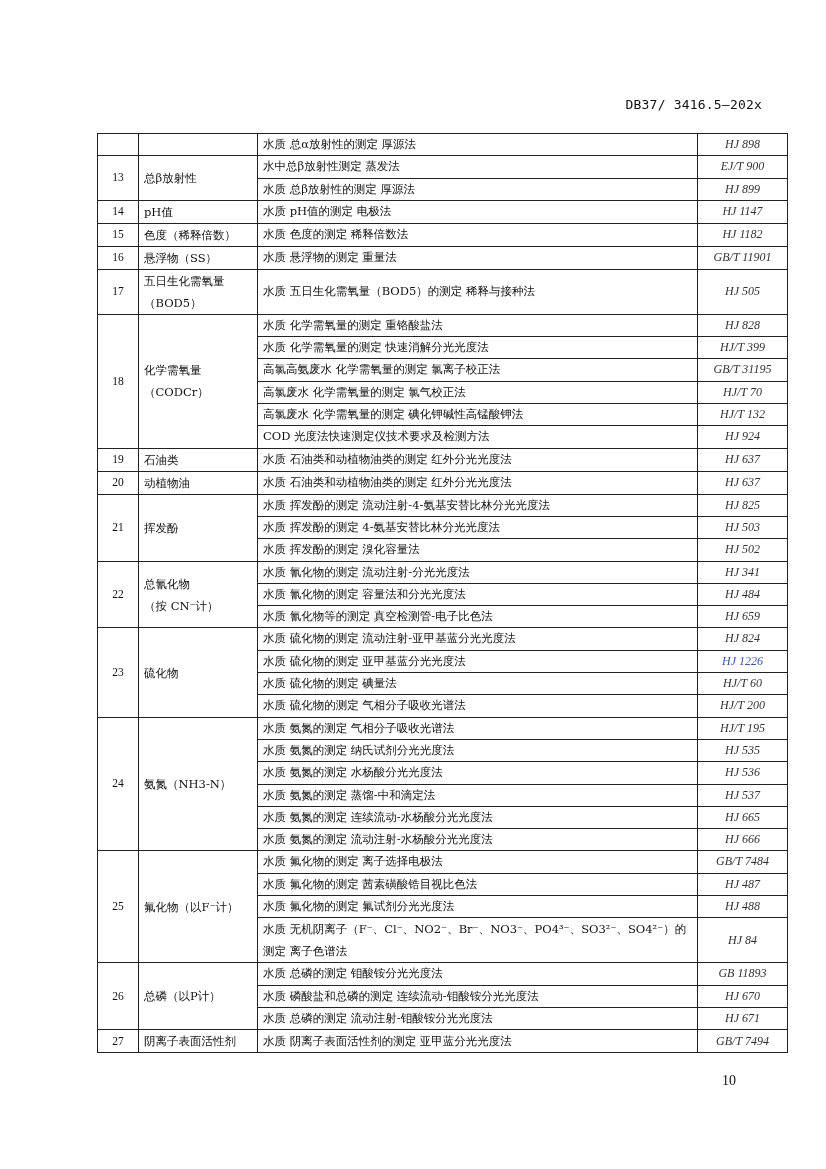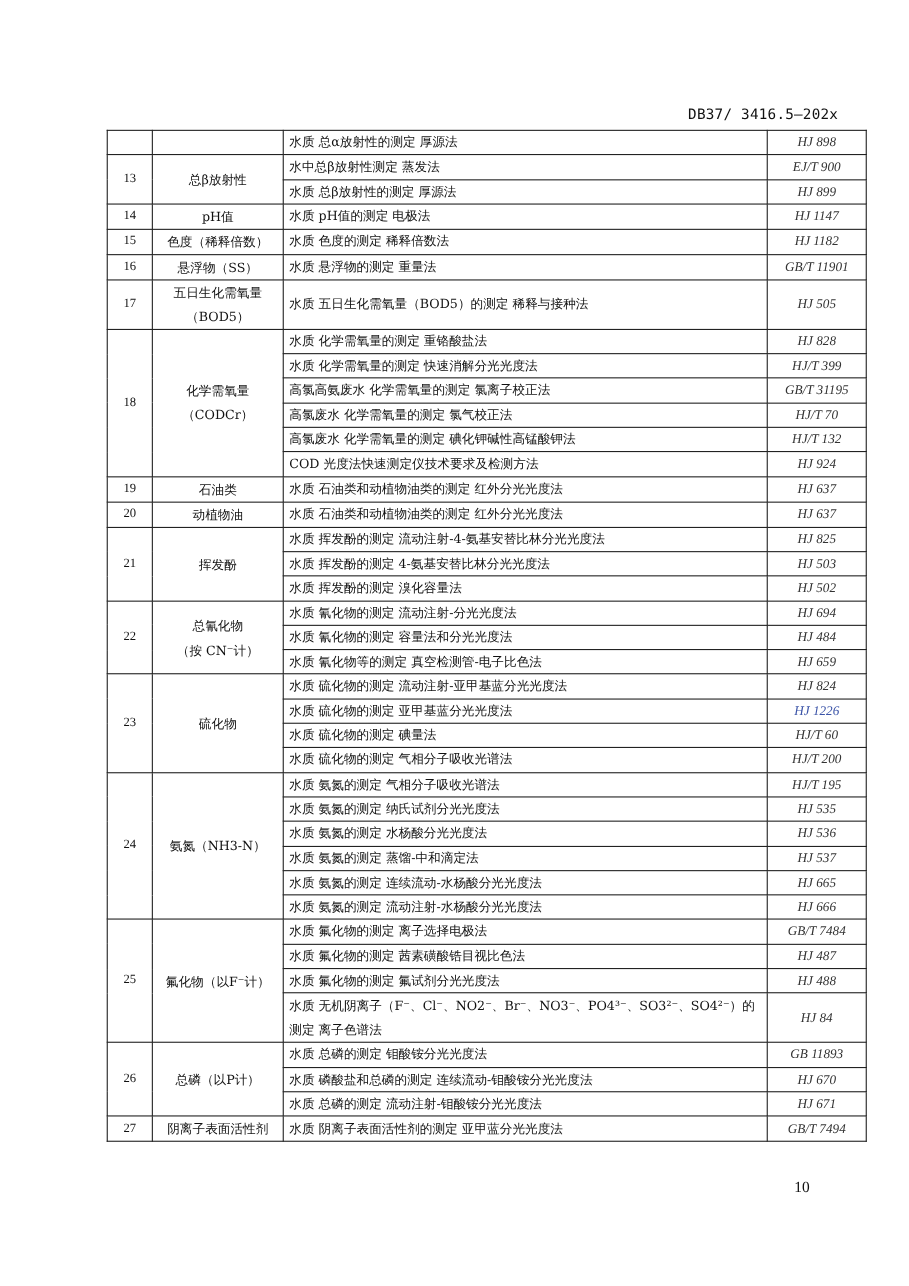--- a/index.html
+++ b/index.html
@@ -1,25 +1,25 @@
 <!DOCTYPE html>
 <html><head>
 <meta charset="utf-8">
 <style>
   html, body { margin: 0; padding: 0; background: #ffffff; }
   body { width: 826px; height: 1169px; position: relative; overflow: hidden;
          font-family: "DejaVu Serif", "Liberation Serif", serif; color: #111; }
   .doc-code { position: absolute; top: 97px; right: 64px; font-family: "DejaVu Sans Mono", "Liberation Mono", monospace;
               font-size: 13px; letter-spacing: 0.2px; color: #111; }
   .page-num { position: absolute; top: 1073px; left: 722px; font-size: 14px; font-family: "Liberation Serif", serif; }
-  table.std { position: absolute; top: 118px; left: 97px; width: 690px; border-collapse: collapse;
+  table.std { position: absolute; top: 133px; left: 97px; width: 690px; border-collapse: collapse;
               table-layout: fixed; font-size: 11.5px; }
   table.std td { border: 1px solid #222; padding: 0 5px; height: 21.3px; line-height: 21.3px; vertical-align: middle; overflow: hidden; white-space: nowrap; }
   table.std td.num { text-align: center; font-family: Liberation Serif, serif; }
-  table.std td.name { text-align: center; line-height: 22px; white-space: normal; }
+  table.std td.name { line-height: 22px; white-space: normal; }
   table.std td.method { text-align: left; }
   table.std td.code { text-align: center; font-family: "Liberation Serif", serif; font-size: 12px; color: #333; font-style: italic; }
   table.std td.code.link { color: #3b54a8; }
   table.std td.wrap { white-space: normal; line-height: 22px; }
   table.std tr.tall td { height: 43.6px; }
 </style>
 </head>
 <body>
 
 <div class="doc-code">DB37/ 3416.5—202x</div>
@@ -141,21 +141,21 @@
       <td class="code">HJ 502</td>
     </tr>
 
     <tr>
       <td class="num" rowspan="3">22</td>
       <td class="name" rowspan="3">
         <div>总氰化物</div>
         <div>（按 CN⁻计）</div>
       </td>
       <td class="method">水质 氰化物的测定 流动注射-分光光度法</td>
-      <td class="code">HJ 694</td>
+      <td class="code">HJ 341</td>
     </tr>
     <tr>
       <td class="method">水质 氰化物的测定 容量法和分光光度法</td>
       <td class="code">HJ 484</td>
     </tr>
     <tr>
       <td class="method">水质 氰化物等的测定 真空检测管-电子比色法</td>
       <td class="code">HJ 659</td>
     </tr>
 

